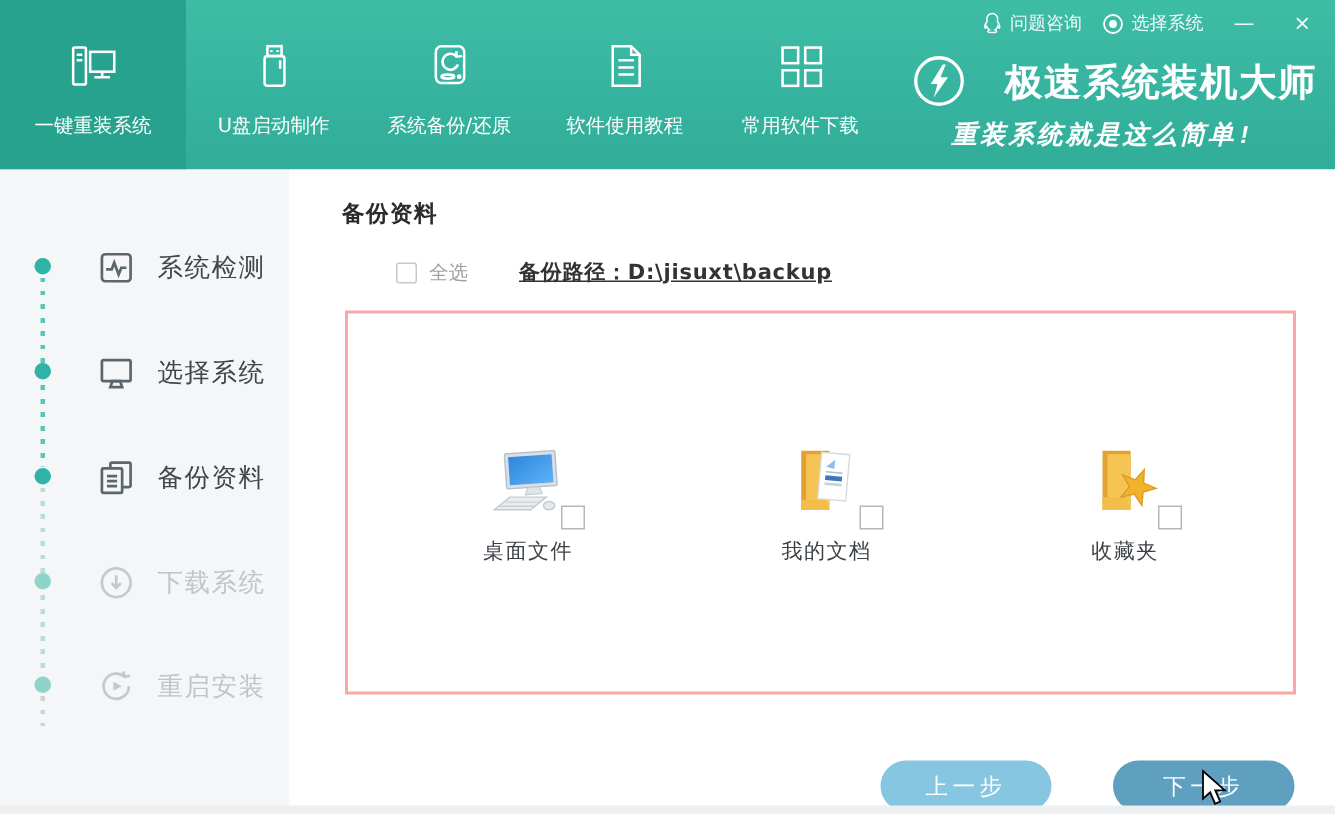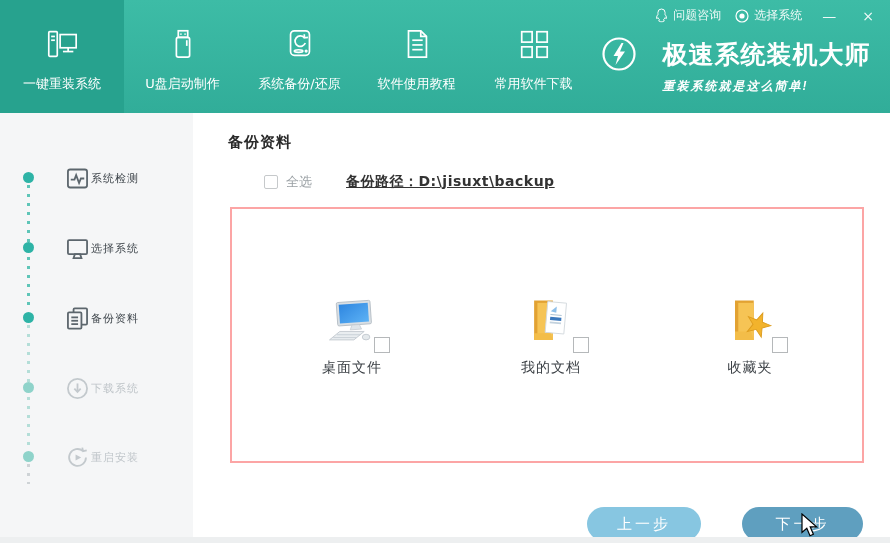--- a/index.html
+++ b/index.html
@@ -16,36 +16,36 @@
   .nav-item.active { background:#27a28e; }
   .nav-item svg { width:36px; height:34px; }
   .nav-label { margin-top:14px; font-size:13px; color:#fff; white-space:nowrap; }
 
   .titlebar { position:absolute; right:10px; top:7px; display:flex; align-items:center; gap:14px;
     font-size:12px; color:rgba(255,255,255,.92); }
   .tb-link { display:flex; align-items:center; gap:5px; cursor:pointer; }
   .tb-btn { font-size:14px; padding:0 6px; cursor:pointer; color:rgba(255,255,255,.92); }
 
   .brand { position:absolute; right:12px; top:36px; width:285px; text-align:center; color:#fff; }
-  .brand-row { display:flex; align-items:center; justify-content:center; gap:26px; }
+  .brand-row { display:flex; align-items:center; justify-content:flex-end; gap:26px; }
   .brand-title { font-size:25px; font-weight:bold; letter-spacing:1px; white-space:nowrap; }
-  .brand-tagline { margin-top:6px; font-size:12px; font-weight:bold; font-style:italic;
-    font-family:Liberation Sans, sans-serif; letter-spacing:2px; }
+  .brand-tagline { margin-top:6px; font-size:17px; font-weight:bold; font-style:italic;
+    font-family:Liberation Mono, monospace; letter-spacing:2px; }
 
   
   .sidebar { position:absolute; left:0; top:113px; width:193px; height:424px; background:#f5f6f7; }
   .rail { position:absolute; left:27px; width:3px; }
   .rail.seg1 { top:72px;  height:126px; background:repeating-linear-gradient(to bottom,#5ec5b8 0 3px,transparent 3px 9px); }
   .rail.seg2 { top:212px; height:125px; background:repeating-linear-gradient(to bottom,#b4ded8 0 3px,transparent 3px 9px); }
   .rail.seg3 { top:351px; height:20px;  background:repeating-linear-gradient(to bottom,#ced3d6 0 3px,transparent 3px 9px); }
   .big-dot { position:absolute; left:23px; width:11px; height:11px; border-radius:50%; background:#2eb3a6; }
   .big-dot.pending { background:#8fd3ca; }
   .step { position:absolute; left:64px; height:34px; display:flex; align-items:center; cursor:pointer; }
   .step svg { width:27px; height:27px; flex:none; }
-  .step-label { font-size:11px; color:#3f464c; letter-spacing:1px; white-space:nowrap; }
+  .step-label { margin-left:14px; font-size:17px; color:#3f464c; letter-spacing:1px; white-space:nowrap; }
   .step.done  { color:#5c666d; }
   .step.active{ color:#5c666d; }
   .step.pending { color:#c3c9cd; }
   .step.pending .step-label { color:#bfc5c9; }
 
   
   .main { position:absolute; left:193px; top:113px; width:697px; height:424px; background:#fff; }
   .page-title { position:absolute; left:35px; top:20px; font-size:15px; font-weight:bold; color:#2b2b2b; letter-spacing:1px; }
   .path-row { position:absolute; left:35px; top:60px; display:flex; align-items:center; }
   .cb { display:inline-block; width:14px; height:14px; background:#fff; border:1px solid #c6c9cb; border-radius:2px; }

